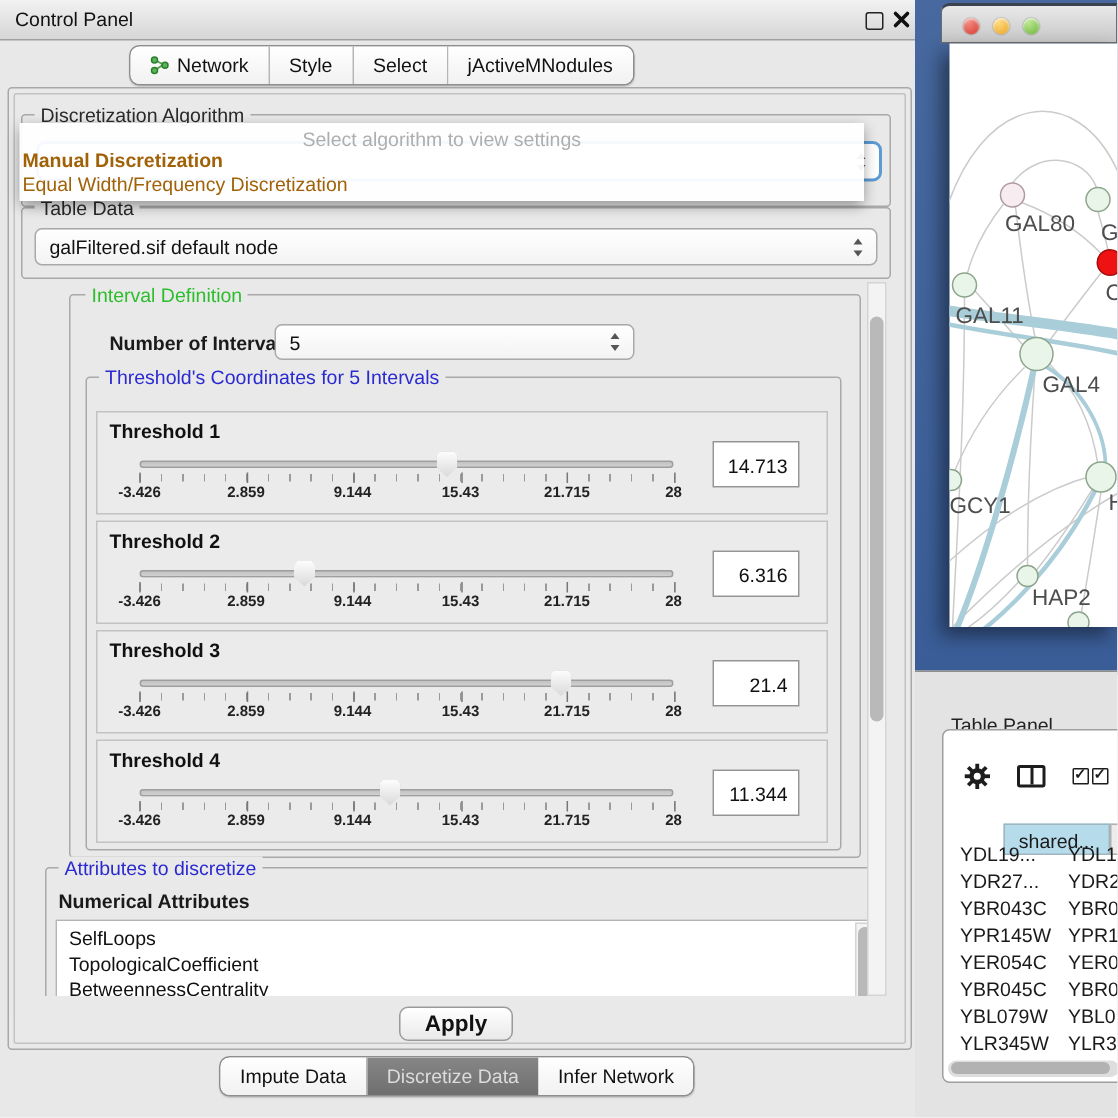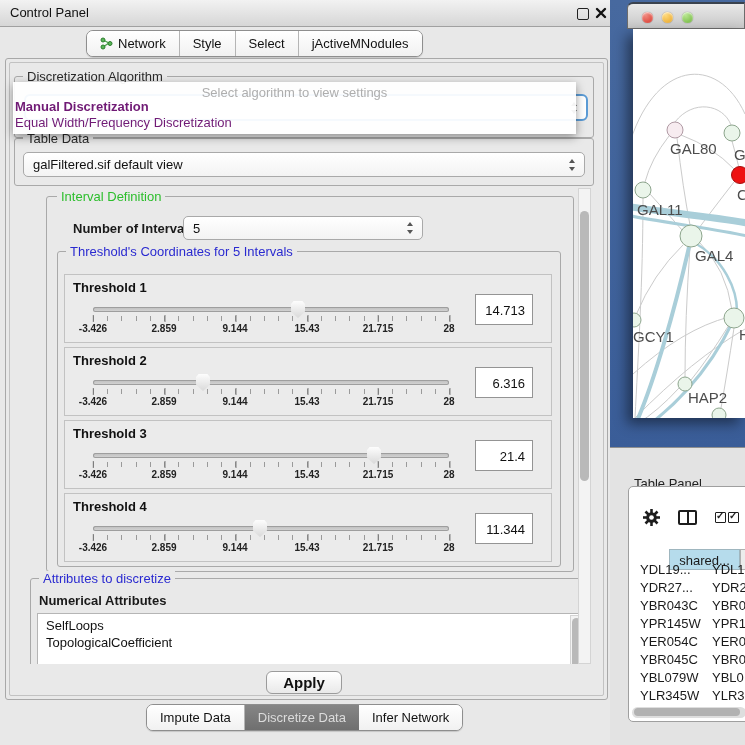--- a/index.html
+++ b/index.html
@@ -28,21 +28,21 @@
   .combo{background:linear-gradient(#ffffff,#f3f3f3);border:1px solid #a9a9a9;border-radius:5px;
          font-size:13px;display:flex;align-items:center;padding:0 24px 0 9px;color:#111;box-sizing:border-box;}
   .spin{position:absolute;right:8px;top:50%;transform:translateY(-50%);width:7px;height:12px;}
   .spin:before,.spin:after{content:"";position:absolute;left:0;border-left:3.5px solid transparent;border-right:3.5px solid transparent;}
   .spin:before{top:0;border-bottom:4.5px solid #555;}
   .spin:after{bottom:0;border-top:4.5px solid #555;}
   
   .popup{left:13px;top:82px;width:563px;height:52px;background:rgba(255,255,255,.94);
          box-shadow:0 3px 9px rgba(0,0,0,.4);z-index:30;}
   .popup .ph{position:absolute;left:0;right:0;top:3px;text-align:center;color:#aeaeae;font-size:13px;}
-  .popup .it{position:absolute;left:2px;font-size:13px;line-height:16px;color:#701a75;}
+  .popup .it{position:absolute;left:2px;font-size:13px;line-height:16px;color:#a16207;}
   .focusring{left:24px;top:94px;width:564px;height:27px;border:2px solid #5b9bd5;border-radius:6px;
              background:#fff;z-index:5;box-sizing:border-box;}
   
   .thr{position:absolute;left:6px;width:488px;height:69px;border:1px solid #c2c2c2;background:#ebebeb;box-sizing:border-box;}
   .thr .lab{position:absolute;left:8px;top:5px;font-size:13px;font-weight:bold;color:#111;}
   .track{position:absolute;left:28px;top:32px;width:356px;height:5px;border-radius:3px;
          background:linear-gradient(#bdbdbd,#d6d6d6);box-shadow:inset 0 0 0 1px #9e9e9e;}
   .thumb{position:absolute;top:26px;width:14px;height:17px;
          clip-path:polygon(50% 100%,0 62%,0 18%,18% 0,82% 0,100% 18%,100% 62%);
          background:linear-gradient(#fdfdfd,#d9d9d9);filter:drop-shadow(0 0 1px #808080);}
@@ -130,21 +130,21 @@
 
   <div class="abs popup">
     <div class="ph">Select algorithm to view settings</div>
     <div class="it" style="top:17px;font-weight:bold;">Manual Discretization</div>
     <div class="it" style="top:33px;">Equal Width/Frequency Discretization</div>
   </div>
 
   <div class="abs group" style="left:14px;top:138px;width:578px;height:46px;">
     <span class="gtitle dark" style="left:8px;">Table Data</span>
     <div class="combo" style="position:absolute;left:8px;top:13px;width:562px;height:25px;">
-      <span style="overflow:hidden;white-space:nowrap;">galFiltered.sif default view</span>
+      <span style="overflow:hidden;white-space:nowrap;">galFiltered.sif default node</span>
       <span class="spin"></span>
     </div>
   </div>
 
   <div class="abs" style="left:14px;top:188px;width:564px;height:476px;overflow:hidden;">
 
     <div class="abs group" style="left:32px;top:8px;width:526px;height:374px;">
       <span class="gtitle green" style="left:10px;">Interval Definition</span>
 
       <div class="abs" style="left:26px;top:24px;font-size:13px;font-weight:bold;">Number of Intervals</div>
@@ -213,20 +213,21 @@
         </div>
       </div>
     </div>
 
     <div class="abs group" style="left:16px;top:390px;width:560px;height:150px;">
       <span class="gtitle blue" style="left:8px;">Attributes to discretize</span>
       <div class="abs" style="left:8px;top:14px;font-size:13px;font-weight:bold;">Numerical Attributes</div>
       <div class="abs listbox" style="left:6px;top:34px;width:546px;height:110px;">
         <div class="li" style="padding-top:3px;">SelfLoops</div>
         <div class="li">TopologicalCoefficient</div>
+        <div class="li">BetweennessCentrality</div>
         <div class="abs vsb" style="left:532px;top:1px;width:12px;height:108px;">
           <div class="th" style="top:2px;height:60px;"></div>
         </div>
       </div>
     </div>
   </div>
 
   <div class="abs vsb" style="left:578px;top:188px;width:13px;height:476px;">
     <div class="th" style="top:22px;height:270px;"></div>
   </div>

